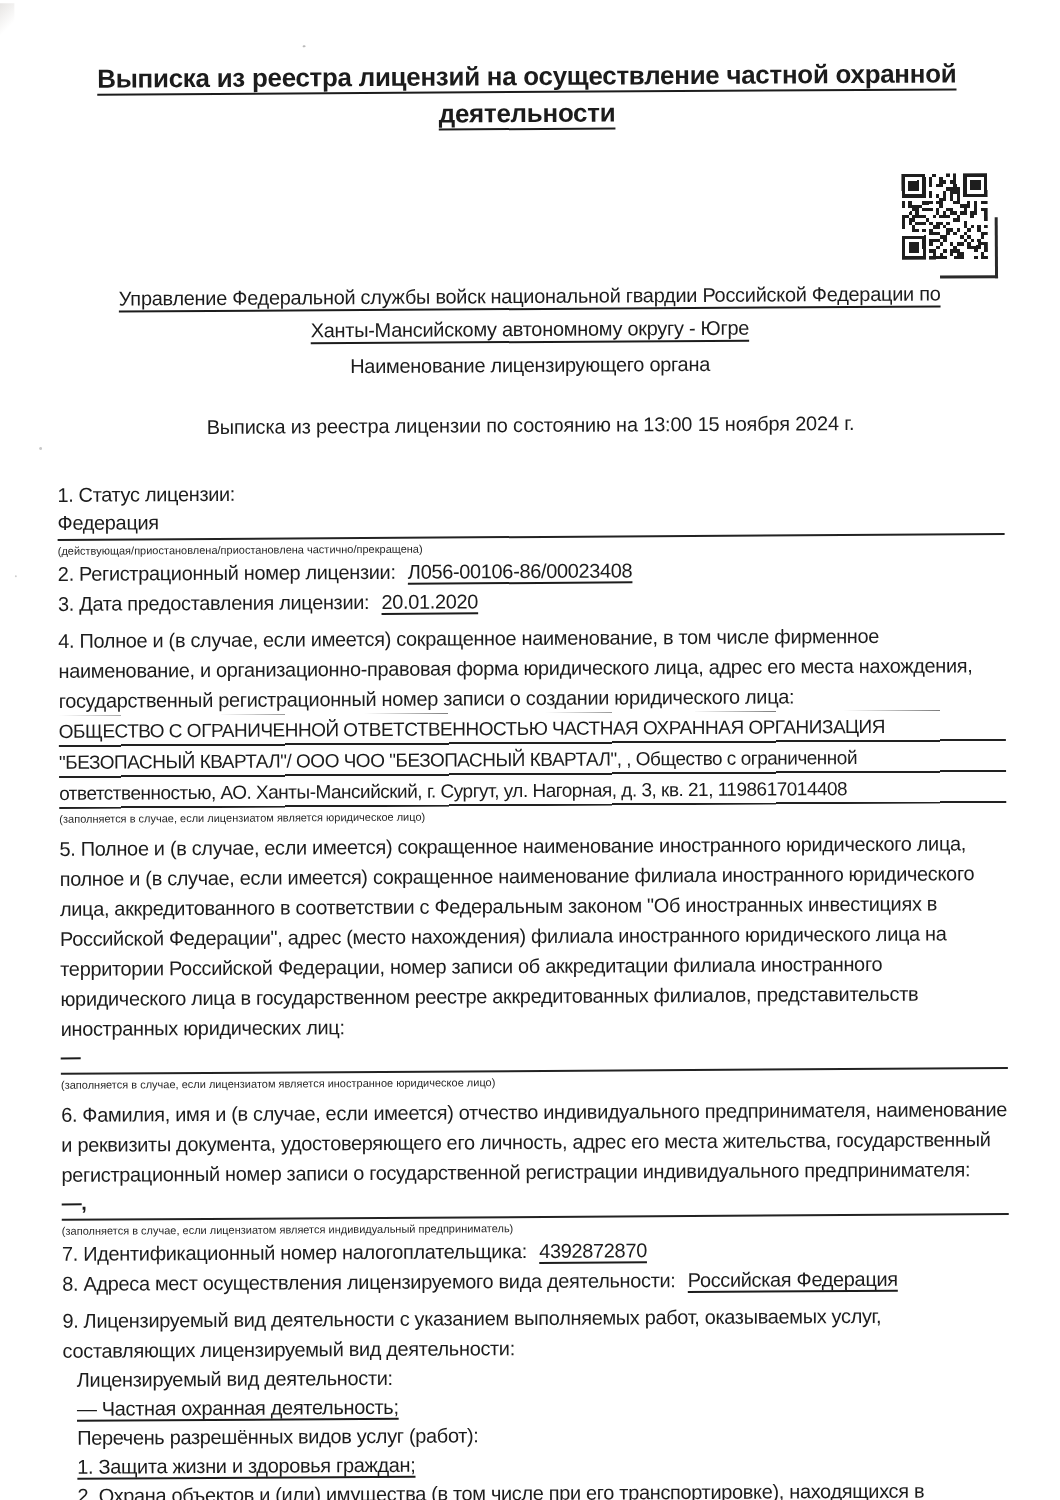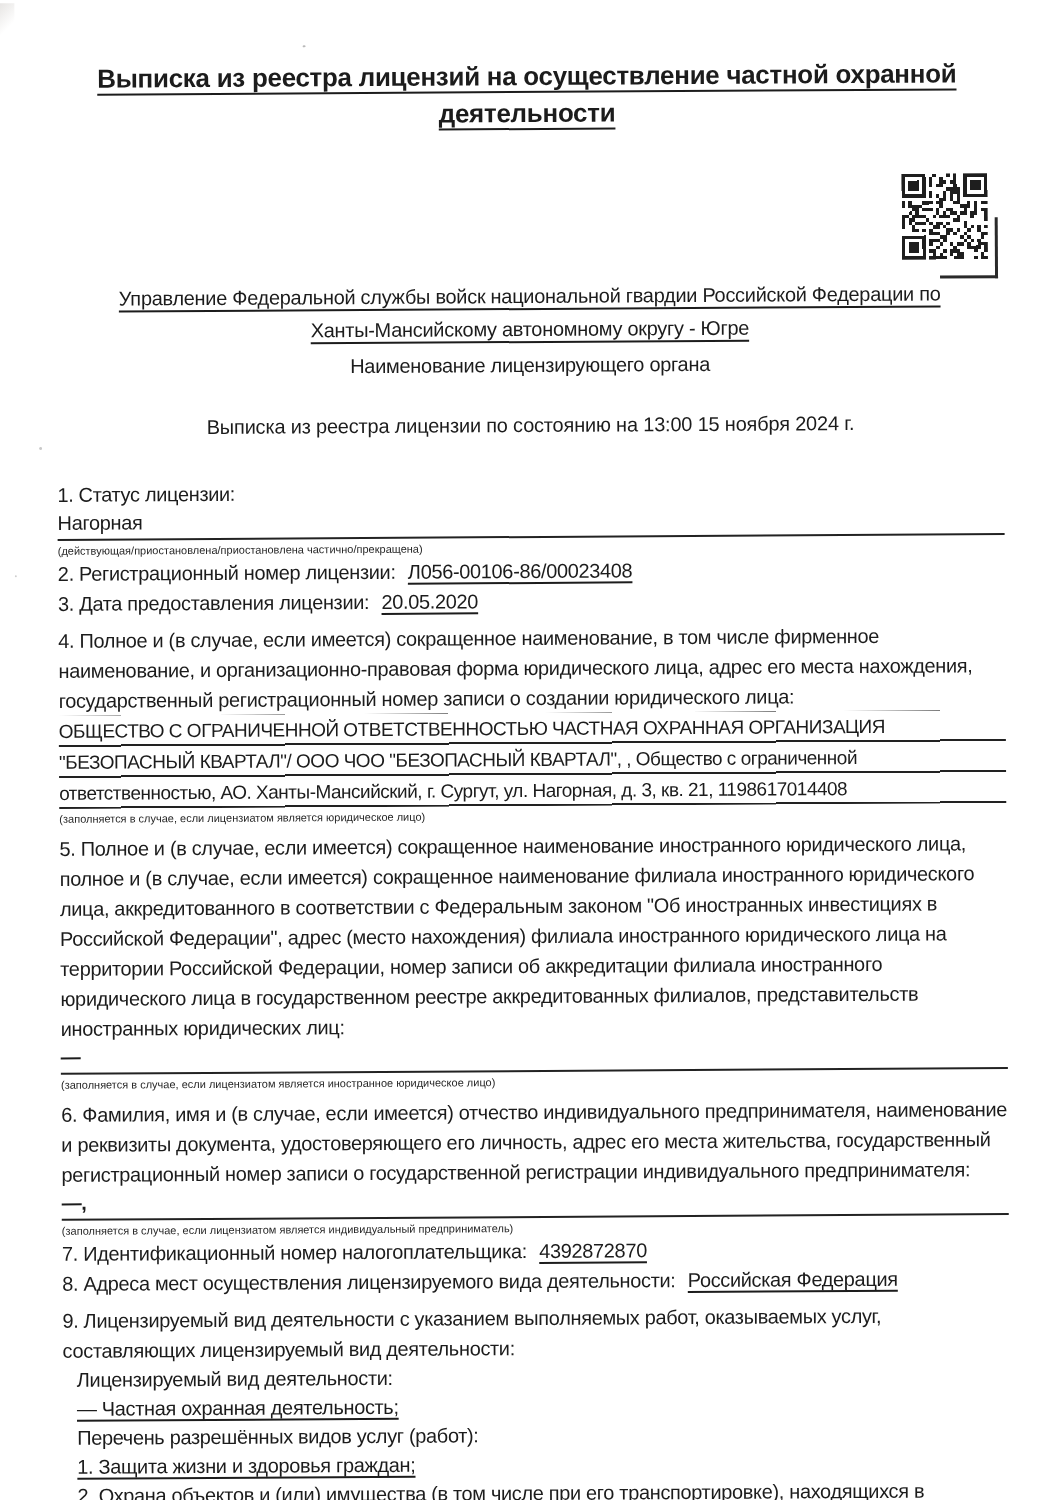--- a/index.html
+++ b/index.html
@@ -434,33 +434,33 @@
       <div class="authority-caption">Наименование лицензирующего органа</div>
     </div>
 
     <div class="statement">Выписка из реестра лицензии по состоянию на 13:00 15 ноября 2024 г.</div>
 
     <div class="fields">
 
       <div class="sec">
         <div class="flabel">1. Статус лицензии:</div>
         <div class="ruled-single">
-          <span>Нагорная</span>
+          <span>Федерация</span>
         </div>
         <div class="note">(действующая/приостановлена/приостановлена частично/прекращена)</div>
       </div>
 
       <p class="inline-field sec">
         <span class="lbl">2. Регистрационный номер лицензии:</span>
         <span class="u">Л056-00106-86/00023408</span>
       </p>
 
       <p class="inline-field sec-tight">
         <span class="lbl">3. Дата предоставления лицензии:</span>
-        <span class="u">20.05.2020</span>
+        <span class="u">20.01.2020</span>
       </p>
 
       <div class="sec">
         <div class="flabel">4. Полное и (в случае, если имеется) сокращенное наименование, в том числе фирменное наименование, и организационно-правовая форма юридического лица, адрес его места нахождения, государственный регистрационный номер записи о создании юридического лица:</div>
         <div class="ruled-multi">ОБЩЕСТВО С ОГРАНИЧЕННОЙ ОТВЕТСТВЕННОСТЬЮ ЧАСТНАЯ ОХРАННАЯ ОРГАНИЗАЦИЯ "БЕЗОПАСНЫЙ КВАРТАЛ"/ ООО ЧОО "БЕЗОПАСНЫЙ КВАРТАЛ", , Общество с ограниченной ответственностью, АО. Ханты-Мансийский, г. Сургут, ул. Нагорная, д. 3, кв. 21, 1198617014408</div>
         <div class="note">(заполняется в случае, если лицензиатом является юридическое лицо)</div>
       </div>
 
       <div class="sec">
         <div class="flabel">5. Полное и (в случае, если имеется) сокращенное наименование иностранного юридического лица, полное и (в случае, если имеется) сокращенное наименование филиала иностранного юридического лица, аккредитованного в соответствии с Федеральным законом "Об иностранных инвестициях в Российской Федерации", адрес (место нахождения) филиала иностранного юридического лица на территории Российской Федерации, номер записи об аккредитации филиала иностранного юридического лица в государственном реестре аккредитованных филиалов, представительств иностранных юридических лиц:</div>

